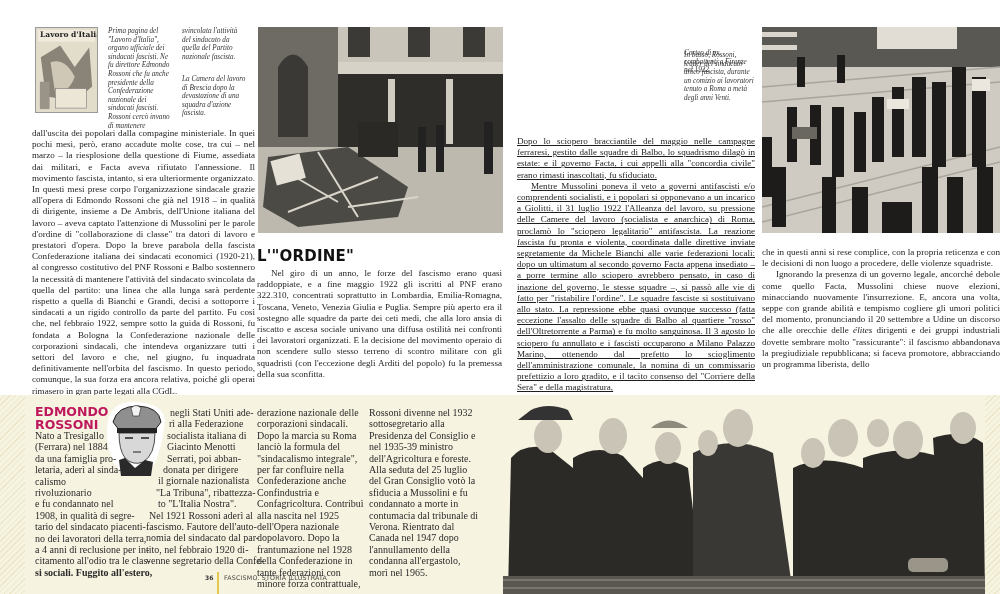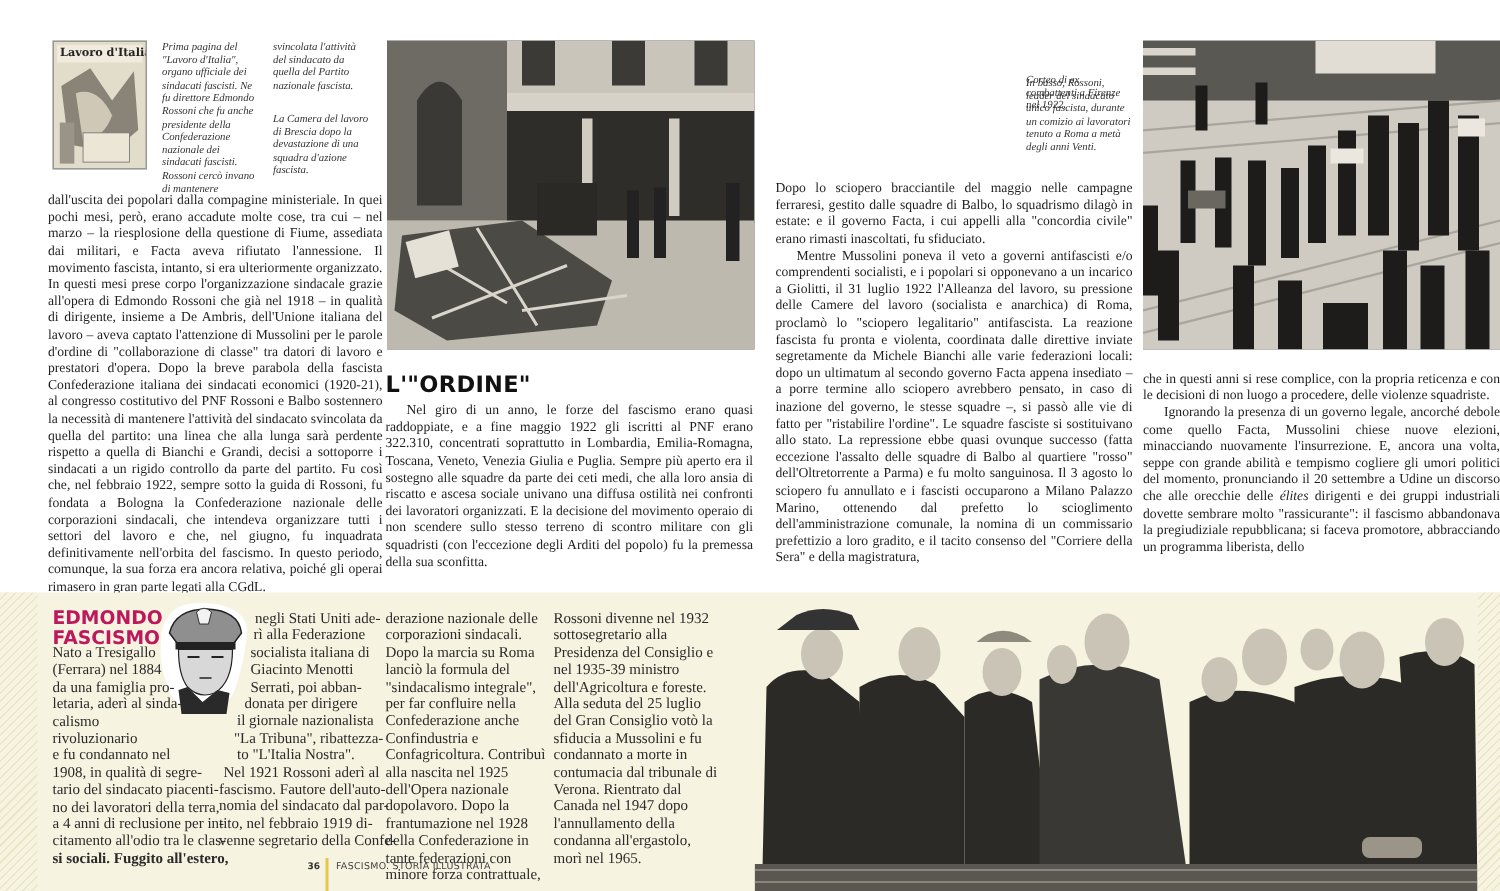--- a/index.html
+++ b/index.html
@@ -121,37 +121,37 @@
         <rect x="185" y="150" width="16" height="56"></rect>
       <rect x="215" y="140" width="16" height="66"></rect>
         <rect x="0" y="110" width="10" height="60"></rect>
     </g>
     <rect x="30" y="100" width="25" height="12" fill="#6a6660"></rect>
     <rect x="125" y="72" width="22" height="10" fill="#ebe7de"></rect>
     <rect x="210" y="52" width="18" height="12" fill="#ebe7de"></rect>
   </svg>
 </div>
 
-<div class="abs body-text" style="left:517px; top:120px; width:238px;">
+<div class="abs body-text" style="left:517px; top:136px; width:238px;text-decoration:underline;">
   <p>Dopo lo sciopero bracciantile del maggio nelle campagne ferraresi, gestito dalle squadre di Balbo, lo squadrismo dilagò in estate: e il governo Facta, i cui appelli alla "concordia civile" erano rimasti inascoltati, fu sfiduciato.</p>
   <p class="indent">Mentre Mussolini poneva il veto a governi antifascisti e/o comprendenti socialisti, e i popolari si opponevano a un incarico a Giolitti, il 31 luglio 1922 l'Alleanza del lavoro, su pressione delle Camere del lavoro (socialista e anarchica) di Roma, proclamò lo "sciopero legalitario" antifascista. La reazione fascista fu pronta e violenta, coordinata dalle direttive inviate segretamente da Michele Bianchi alle varie federazioni locali: dopo un ultimatum al secondo governo Facta appena insediato – a porre termine allo sciopero avrebbero pensato, in caso di inazione del governo, le stesse squadre –, si passò alle vie di fatto per "ristabilire l'ordine". Le squadre fasciste si sostituivano allo stato. La repressione ebbe quasi ovunque successo (fatta eccezione l'assalto delle squadre di Balbo al quartiere "rosso" dell'Oltretorrente a Parma) e fu molto sanguinosa. Il 3 agosto lo sciopero fu annullato e i fascisti occuparono a Milano Palazzo Marino, ottenendo dal prefetto lo scioglimento dell'amministrazione comunale, la nomina di un commissario prefettizio a loro gradito, e il tacito consenso del "Corriere della Sera" e della magistratura,</p>
 </div>
 
 <div class="abs body-text" style="left:762px; top:247px; width:238px;">
   <p>che in questi anni si rese complice, con la propria reticenza e con le decisioni di non luogo a procedere, delle violenze squadriste.</p>
   <p class="indent"><span>Ignorando la presenza di un governo legale, ancorché debole come quello Facta, Mussolini chiese nuove elezioni, minacciando nuovamente l'insurrezione. E, ancora una volta, seppe con grande abilità e tempismo cogliere gli umori politici del momento, pronunciando il 20 settembre a Udine un discorso che alle orecchie delle </span><em>élites</em><span> dirigenti e dei gruppi industriali dovette sembrare molto "rassicurante": il fascismo abbandonava la pregiudiziale repubblicana; si faceva promotore, abbracciando un programma liberista, dello</span></p>
 </div>
 
 <div class="abs box"></div>
 <div class="abs stripes" style="left:0; top:395px; width:25px; height:199px;"></div>
 <div class="abs stripes" style="left:985px; top:395px; width:15px; height:199px;"></div>
 
 <div class="abs box-heading" style="left:35px; top:405px;">
   <div>EDMONDO</div>
-  <div>FASCISMO</div>
+  <div>ROSSONI</div>
 </div>
 
 <div class="abs" style="left:103px; top:400px; width:65px; height:78px;">
   <svg viewBox="0 0 65 78" width="65" height="78">
     <path d="M5 20 Q10 0 35 2 Q60 4 62 20 Q60 40 55 55 Q50 75 30 76 Q12 72 8 55 Q2 40 5 20 Z" fill="#ffffff"></path>
     <path d="M10 22 Q14 6 35 6 Q56 7 58 22 L52 30 L16 30 Z" fill="#8f8f8f" stroke="#222" stroke-width="1"></path>
     <rect x="14" y="28" width="40" height="5" fill="#222"></rect>
     <path d="M28 8 Q33 3 38 8 L36 16 L30 16 Z" fill="#f2f2f2" stroke="#222" stroke-width="0.6"></path>
     <path d="M16 33 L52 33 Q52 55 40 62 Q30 66 22 58 Q16 50 16 33 Z" fill="#d8d8d8" stroke="#222" stroke-width="0.8"></path>
     <path d="M22 38 L30 38 M38 38 L46 38" stroke="#222" stroke-width="1.4"></path>
@@ -181,21 +181,21 @@
   <div style="padding-left:21px;">socialista italiana di</div>
   <div style="padding-left:21px;">Giacinto Menotti</div>
   <div style="padding-left:21px;">Serrati, poi abban-</div>
   <div style="padding-left:17px;">donata per dirigere</div>
   <div style="padding-left:12px;">il giornale nazionalista</div>
   <div style="padding-left:10px;">"La Tribuna", ribattezza-</div>
   <div style="padding-left:12px;">to "L'Italia Nostra".</div>
   <div style="padding-left:3px;">Nel 1921 Rossoni aderì al</div>
   <div>fascismo. Fautore dell'auto-</div>
   <div>nomia del sindacato dal par-</div>
-  <div>tito, nel febbraio 1919 di-</div>
+  <div>tito, nel febbraio 1920 di-</div>
   <div>venne segretario della Confe-</div>
 </div>
 
 <div class="abs box-text" style="left:257px; top:407px; width:112px;">derazione nazionale delle corporazioni sindacali. Dopo la marcia su Roma lanciò la formula del "sindacalismo integrale", per far confluire nella Confederazione anche Confindustria e Confagricoltura. Contribuì alla nascita nel 1925 dell'Opera nazionale dopolavoro. Dopo la frantumazione nel 1928 della Confederazione in tante federazioni con minore forza contrattuale,</div>
 <div class="abs box-text" style="left:369px; top:407px; width:112px;">Rossoni divenne nel 1932 sottosegretario alla Presidenza del Consiglio e nel 1935-39 ministro dell'Agricoltura e foreste. Alla seduta del 25 luglio del Gran Consiglio votò la sfiducia a Mussolini e fu condannato a morte in contumacia dal tribunale di Verona. Rientrato dal Canada nel 1947 dopo l'annullamento della condanna all'ergastolo, morì nel 1965.</div>
 
 <div class="abs photo" style="left:503px; top:398px; width:482px; height:196px; background:#f7f3e1;">
   <svg viewBox="0 0 482 196" preserveAspectRatio="none">
     <rect width="482" height="196" fill="#f7f3e1"></rect>
     <g fill="#2b2a27">

